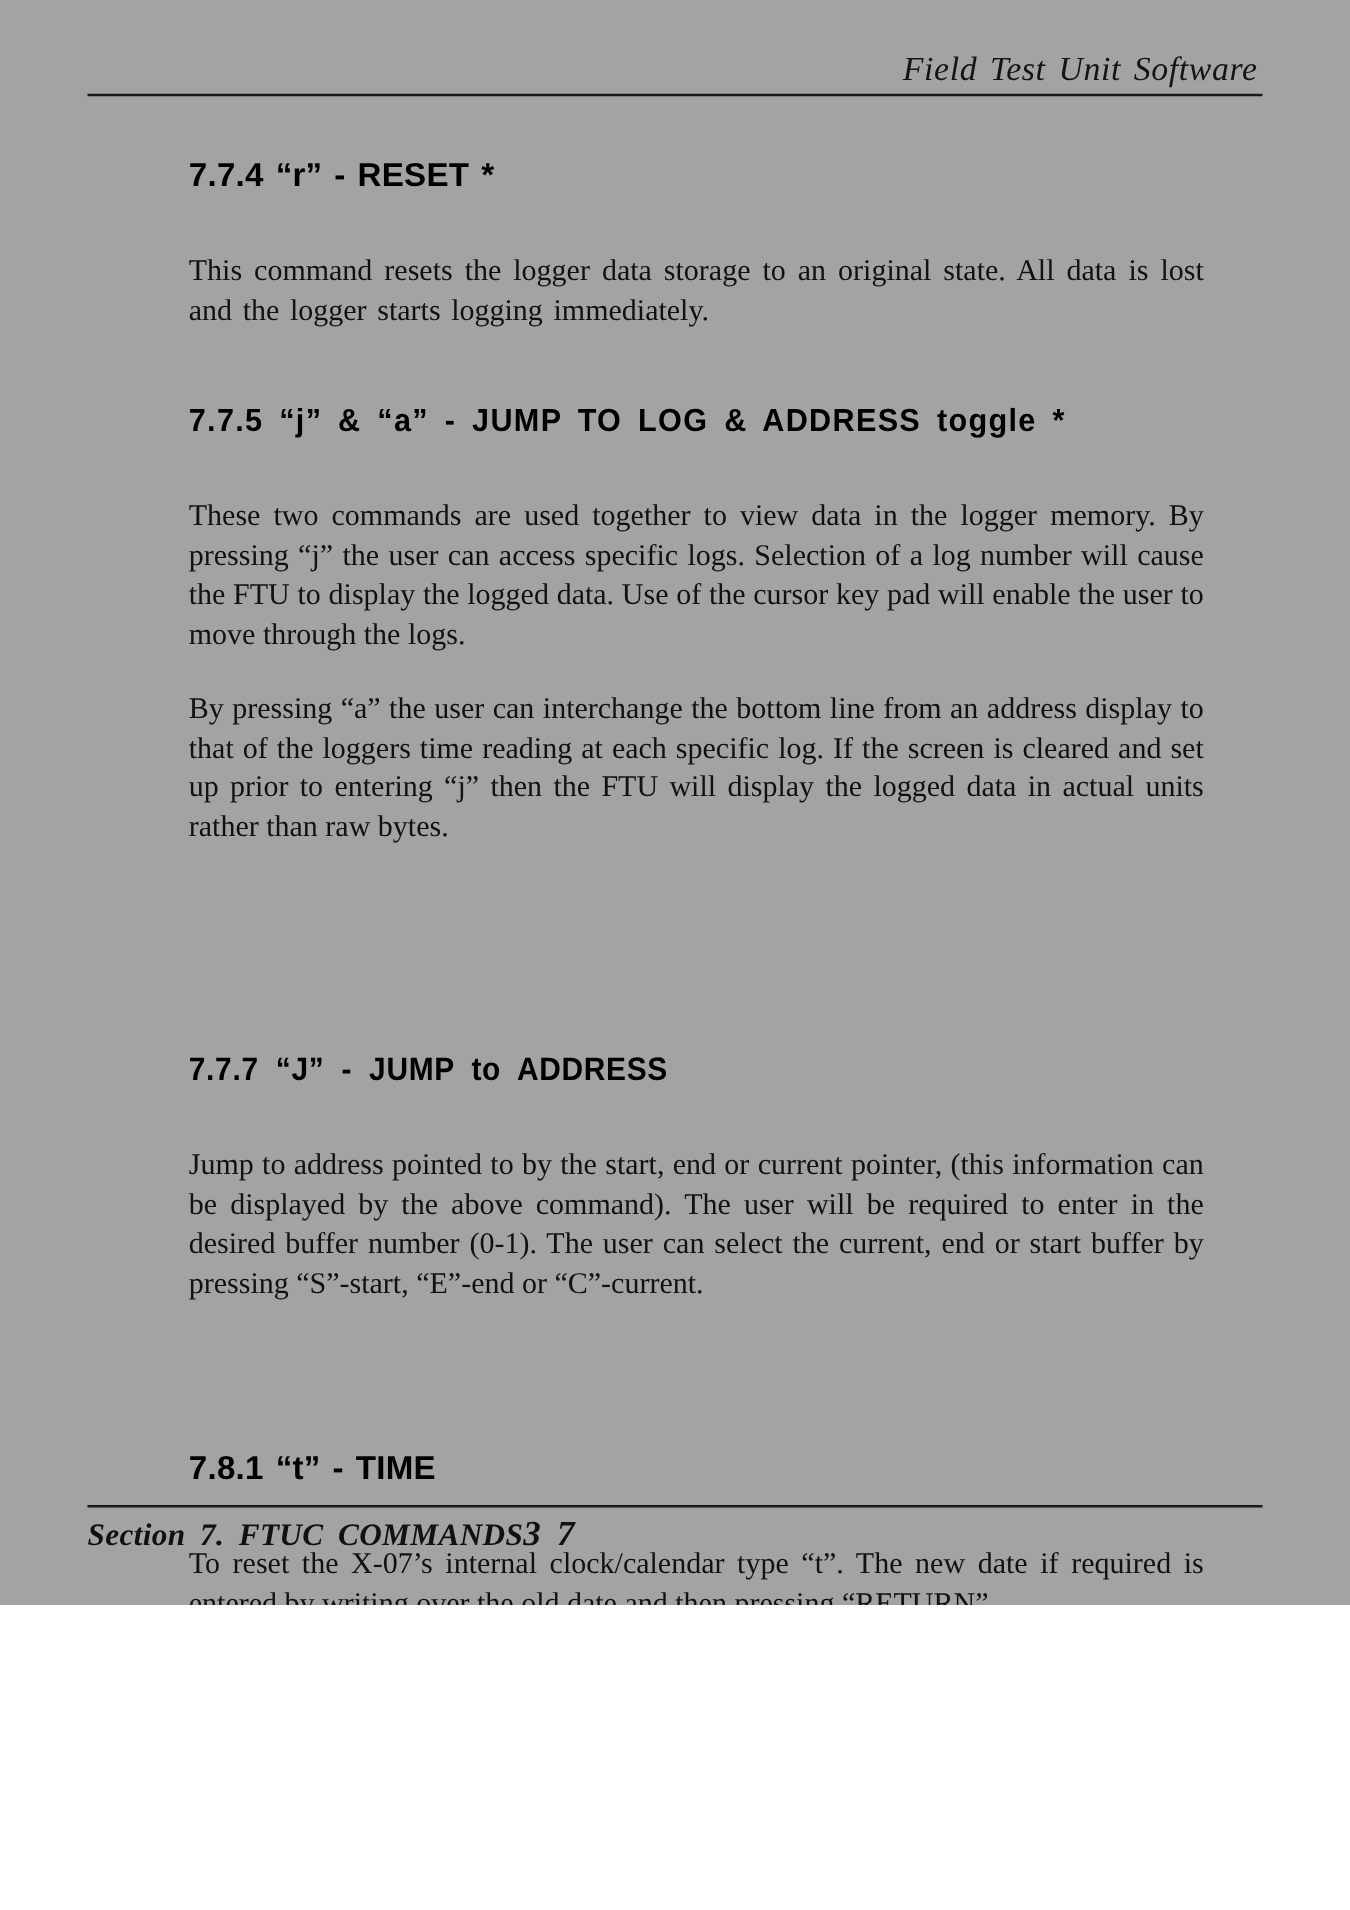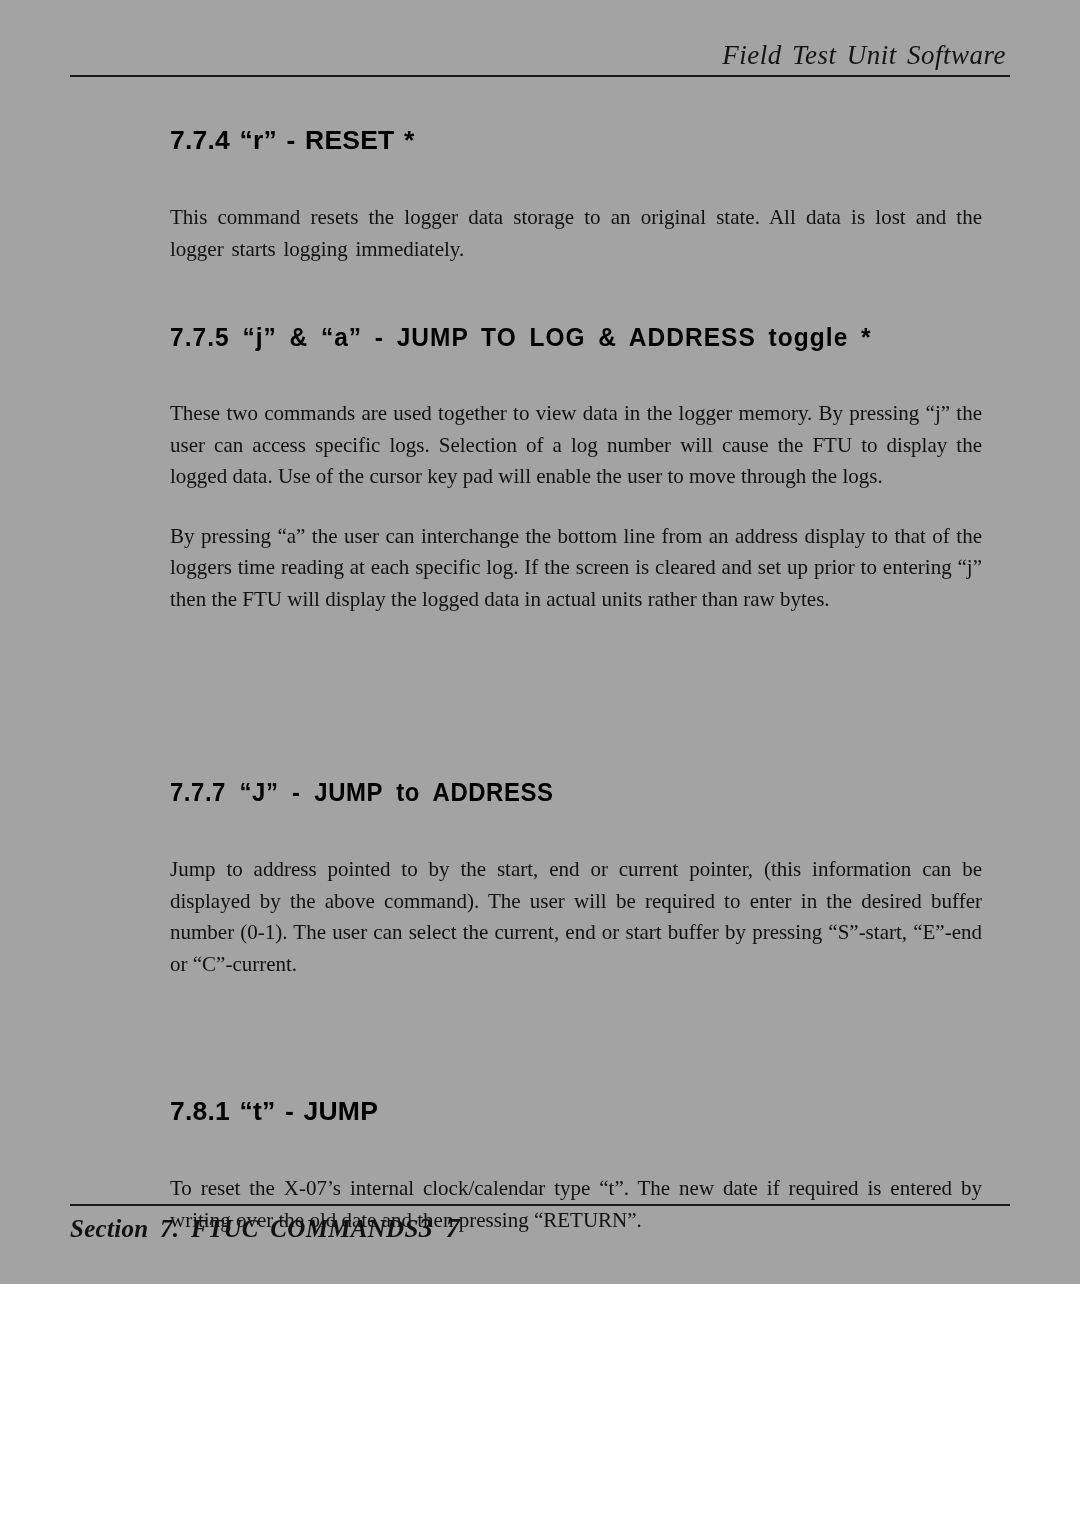--- a/index.html
+++ b/index.html
@@ -36,21 +36,21 @@
   }
   .rule-head {
     margin-top: 4px;
     border-top: 2.4px solid #1a1a1a;
     width: 940px;
   }
 
   
   .content {
     position: absolute;
-    left: 170px;
+    left: 151px;
     top: 125px;
     width: 812px;
   }
 
   
   h2, h3 {
     margin: 0;
     padding: 0;
     font-weight: bold;
     color: #000000;
@@ -89,21 +89,21 @@
   .rule-section {
     margin-top: 3px;
     border-top: 3.4px solid #000000;
     width: 606px;
   }
 
   
   p.body {
     margin: 0;
     padding: 0;
-    font-size: 21px;
+    font-size: 24px;
     line-height: 31.5px;
     text-align: justify;
     color: #111111;
     width: 812px;
     font-family: "Liberation Serif", "DejaVu Serif", serif;
   }
   p.body.loose { word-spacing: 2.5px; }
 
   
   .gap-after-head { height: 46px; }
@@ -170,21 +170,21 @@
     <div class="gap-after-head"></div>
 
     <div class="gap-before-head"></div>
     <h3 class="h-condensed">7.7.7 “J” - JUMP to ADDRESS</h3>
     <div class="gap-after-head"></div>
     <p class="body">Jump to address pointed to by the start, end or current pointer, (this information can be displayed by the above command). The user will be required to enter in the desired buffer number (0-1). The user can select the current, end or start buffer by pressing “S”-start, “E”-end or “C”-current.</p>
 
     <div class="gap-before-head"></div>
 
     <div class="gap-before-head"></div>
-    <h3 class="h-normal">7.8.1 “t” - JUMP</h3>
+    <h3 class="h-normal">7.8.1 “t” - TIME</h3>
     <div class="gap-after-head"></div>
     <p class="body">To reset the X-07’s internal clock/calendar type “t”. The new date if required is entered by writing over the old date and then pressing “RETURN”.</p>
 
   </div>
 
   <div class="footer">
     <div class="rule-foot"></div>
     <div class="footer-row">
       <span class="footer-left">Section  7.  FTUC  COMMANDS</span>
       <span class="footer-right">3 7</span>

